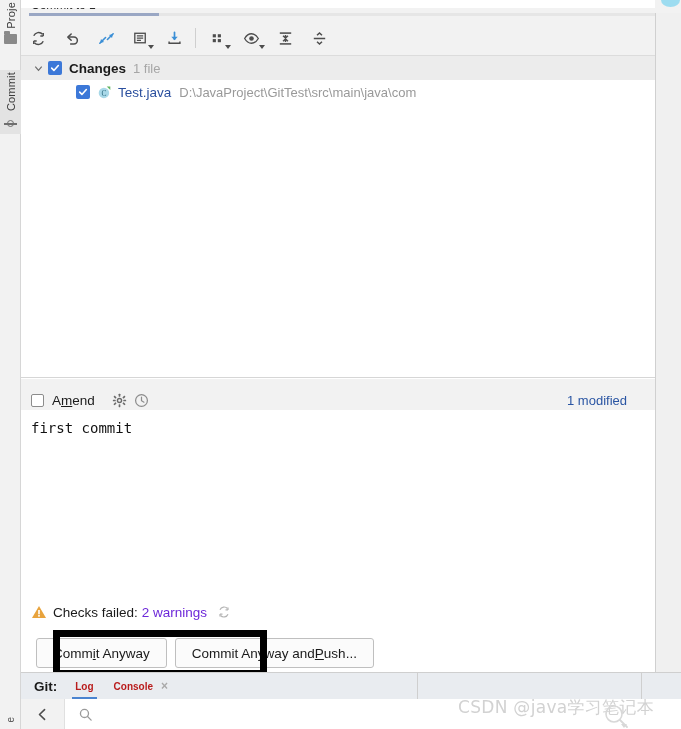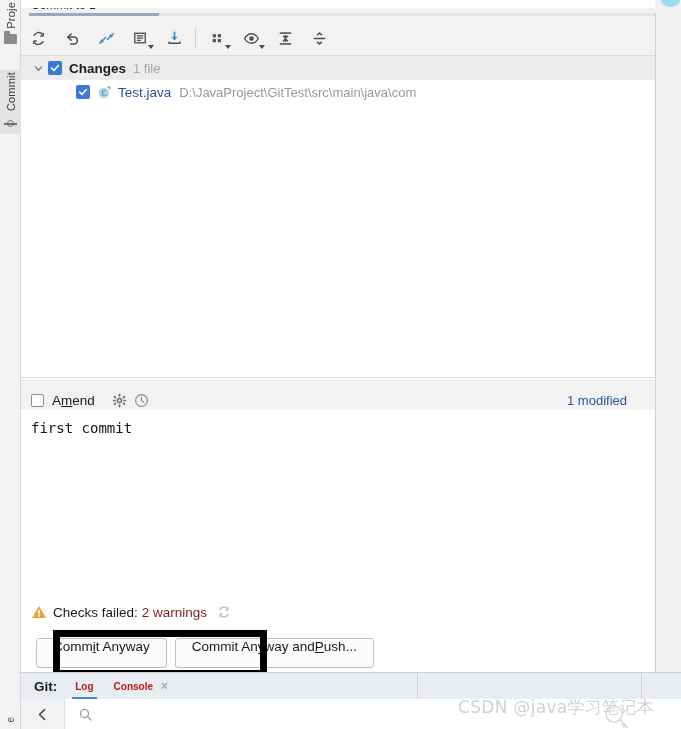--- a/index.html
+++ b/index.html
@@ -176,36 +176,36 @@
   }
 
   
   .checksrow{
     position:absolute;left:0;top:588px;width:634px;height:32px;
     display:flex;align-items:center;padding-left:10px;box-sizing:border-box;
     background:#ffffff;
   }
   .warn-ico{width:16px;height:16px;margin-right:6px;display:flex;align-items:center;justify-content:center;}
   .checks-text{font-size:13.5px;color:#1a1a1a;}
-  .checks-link{font-size:13.5px;color:#7f1d1d;margin-left:4px;}
+  .checks-link{font-size:13.5px;color:#6d28d9;margin-left:4px;}
   .refresh-small{width:20px;height:20px;margin-left:7px;display:flex;align-items:center;justify-content:center;}
 
   
   .btnrow{
     position:absolute;left:0;top:626px;width:634px;height:38px;
     display:flex;align-items:center;padding-left:15px;box-sizing:border-box;
     background:#ffffff;
   }
   .btn{
     height:30px;
     border:1px solid #bfbfbf;
     border-radius:3px;
     background:#fbfbfb;
     font-size:13.5px;color:#1a1a1a;
-    display:flex;justify-content:center;
+    display:flex;align-items:center;justify-content:center;
     padding:0 16px;
     box-sizing:border-box;
     margin-right:8px;
     white-space:nowrap;
   }
   .btn u{text-decoration:underline;}
 
   
   .annot-box{
     position:absolute;left:32px;top:622px;width:214px;height:47px;

